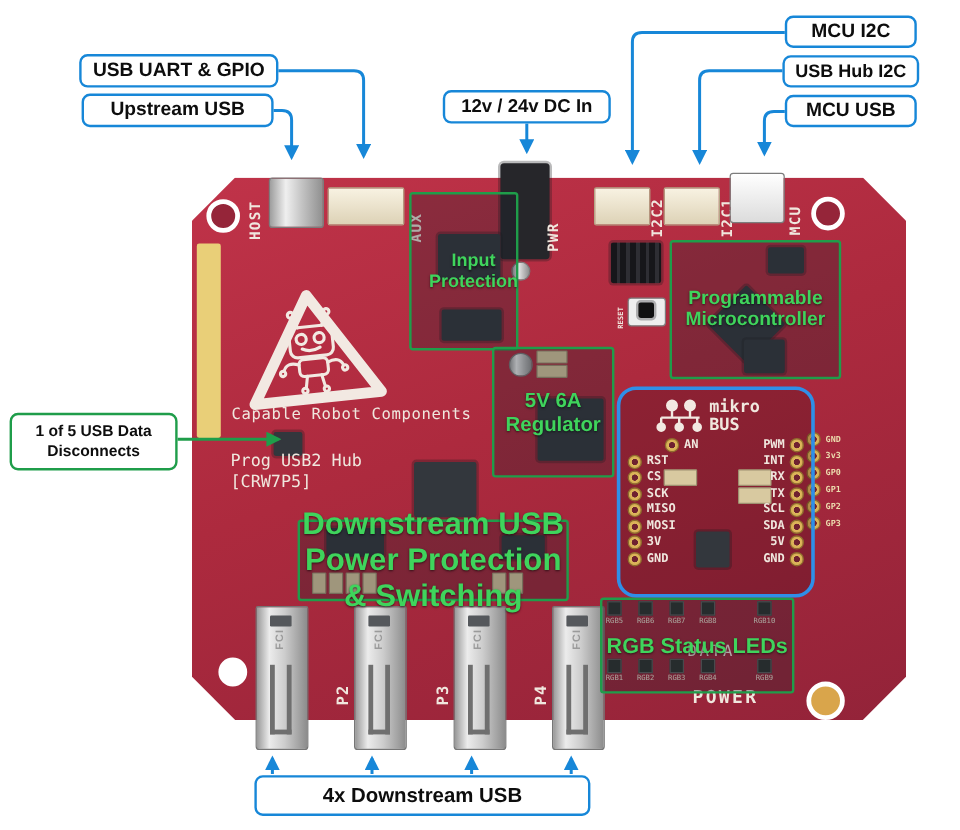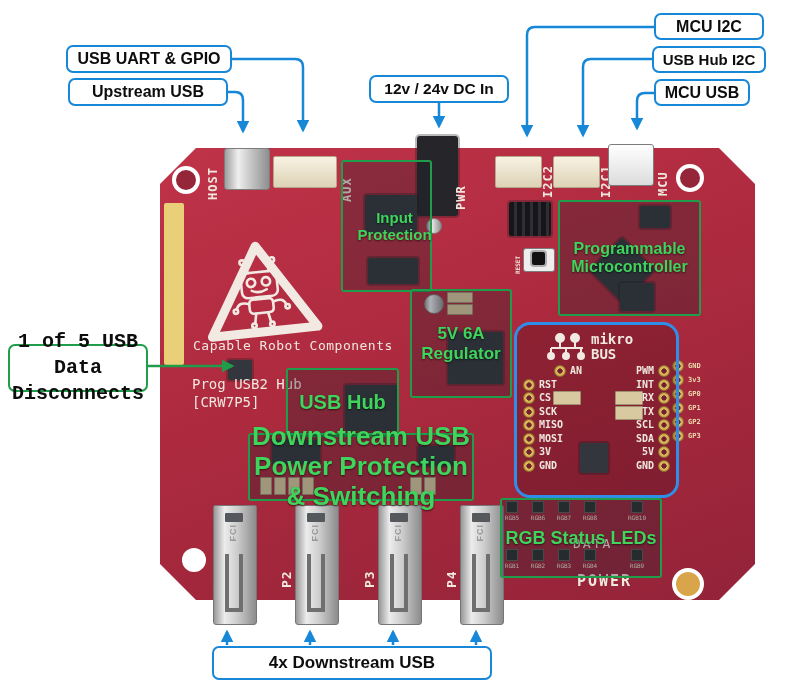--- a/index.html
+++ b/index.html
@@ -10,21 +10,21 @@
     --silk:#f0e7de;
   }
   html,body{margin:0;padding:0;background:#fff;}
   .canvas{position:relative;width:800px;height:692px;background:#fff;overflow:hidden;
           font-family:"Liberation Sans",sans-serif;}
   
   .callout{position:absolute;background:#fff;border:2.5px solid var(--blue);border-radius:7px;
            color:#0d0d0d;font-weight:bold;font-size:16px;display:flex;align-items:center;
            justify-content:center;text-align:center;box-sizing:border-box;z-index:6;
            white-space:nowrap;padding:2px 6px;}
-  .callout.green{border-color:var(--green);white-space:normal;line-height:1.3;font-size:20px;font-family:Liberation Mono, monospace;}
+  .callout.green{border-color:var(--green);white-space:normal;line-height:1.3;font-size:13px;}
   
   .board-bg{position:absolute;left:160px;top:148px;width:595px;height:452px;z-index:1;
             background:linear-gradient(160deg,#c03349 0%,#ad2a3e 45%,#932339 100%);
             clip-path:polygon(36px 0,calc(100% - 36px) 0,100% 36px,100% calc(100% - 36px),
                       calc(100% - 36px) 100%,36px 100%,0 calc(100% - 36px),0 36px);}
   .board{position:absolute;left:160px;top:148px;width:595px;height:452px;z-index:2;}
   .hole{position:absolute;border:4px solid #fff;border-radius:50%;background:#952539;}
   .goldstrip{position:absolute;background:#e9cf78;border-radius:2px;}
   .chip{position:absolute;background:#33373d;border-radius:2px;
         box-shadow:0 0 0 2px rgba(25,25,30,.3);}
@@ -253,23 +253,20 @@
 
     <div class="gbox" style="left:181px;top:12px;width:87px;height:128px;">
       <div class="glabel" style="font-size:15px;margin-left:16px;">Input Protection</div>
     </div>
     <div class="gbox" style="left:398px;top:52px;width:139px;height:112px;">
       <div class="glabel" style="font-size:16px;">Programmable Microcontroller</div>
     </div>
     <div class="gbox" style="left:250px;top:141px;width:98px;height:105px;">
       <div class="glabel" style="font-size:17px;">5V 6A Regulator</div>
     </div>
-    <div class="gbox" style="left:126px;top:220px;width:109px;height:65px;">
-      <div class="glabel" style="font-size:20px;">USB Hub</div>
-    </div>
     <div class="gbox" style="left:88px;top:285px;width:222px;height:64px;">
       <div class="glabel" style="font-size:26px;">Downstream USB Power Protection &amp; Switching</div>
     </div>
     <div class="gbox" style="left:340px;top:350px;width:158px;height:76px;">
       <div class="glabel" style="font-size:18px;">RGB Status LEDs</div>
     </div>
 
     <div class="mikrobox" style="left:354px;top:174px;width:159px;height:170px;">
       <div class="silk" style="left:74px;top:6px;font-size:14px;font-weight:bold;">mikro</div>
       <div class="silk" style="left:74px;top:21px;font-size:14px;font-weight:bold;">BUS</div>
@@ -378,17 +375,17 @@
       <path d="M476,645 V632" marker-end="url(#arrow-blue)"></path>
     </g>
     <path d="M148,366 H232" stroke="#1f9d4a" stroke-width="2.5" fill="none" marker-end="url(#arrow-green)"></path>
   </svg>
 
   <div class="callout" style="left:66px;top:45px;width:166px;height:28px;">USB UART &amp; GPIO</div>
   <div class="callout" style="left:68px;top:78px;width:160px;height:28px;">Upstream USB</div>
   <div class="callout" style="left:369px;top:75px;width:140px;height:28px;font-size:15.5px;">12v / 24v DC In</div>
   <div class="callout" style="left:654px;top:13px;width:110px;height:27px;">MCU I2C</div>
   <div class="callout" style="left:652px;top:46px;width:114px;height:27px;font-size:15px;">USB Hub I2C</div>
-  <div class="callout" style="left:654px;top:79px;width:96px;height:27px;">MCU USB</div>
+  <div class="callout" style="left:654px;top:79px;width:110px;height:27px;">MCU USB</div>
   <div class="callout green" style="left:8px;top:344px;width:140px;height:48px;">1 of 5 USB Data Disconnects</div>
   <div class="callout" style="left:212px;top:646px;width:280px;height:34px;font-size:17px;">4x Downstream USB</div>
 
 </div>
 
 </body></html>

